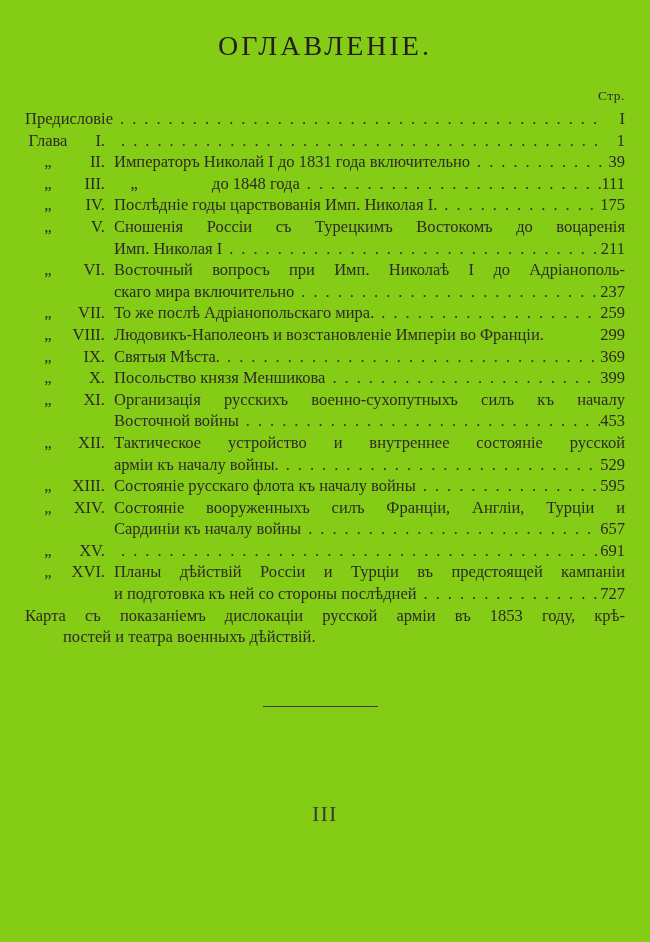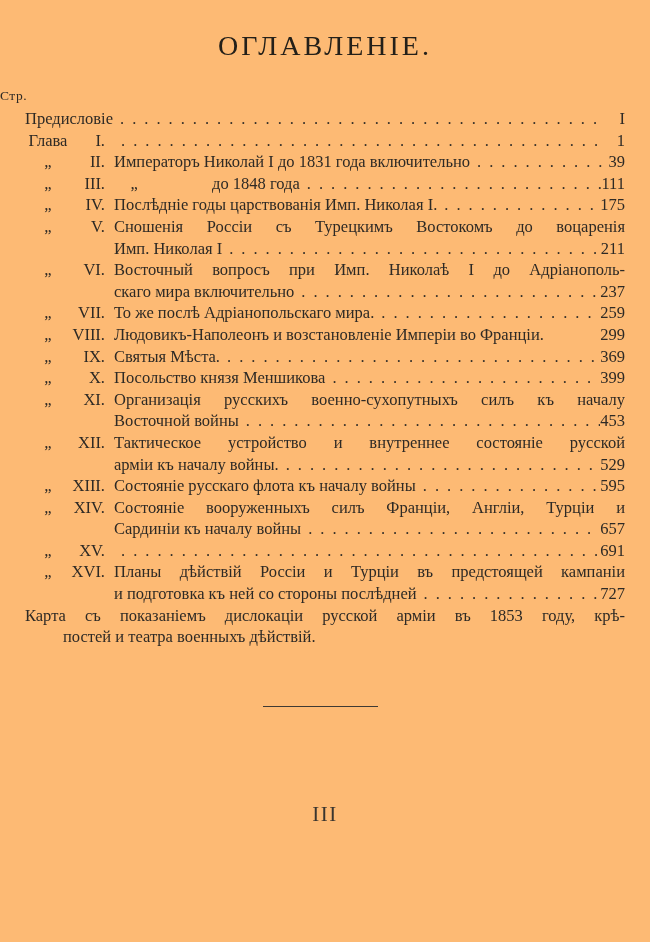--- a/index.html
+++ b/index.html
@@ -1,35 +1,36 @@
 <!DOCTYPE html>
 <html><head>
 <meta charset="utf-8">
 <style>
   * { box-sizing: border-box; }
   html, body { margin: 0; padding: 0; background: #e8e6e1; }
   .page {
     width: 650px; height: 942px;
-    background: #fdba74;
+    background: #84cc16;
     font-family: "Liberation Serif", "DejaVu Serif", serif;
     color: #2e2a25;
     overflow: hidden;
     position: relative;
   }
   .title {
     margin: 30px 0 0;
     text-align: center;
     font-size: 28px;
     font-weight: normal;
     letter-spacing: 3px;
     color: #242019;
   }
   .colhead {
     margin-top: 26px;
     padding-right: 25px;
+    text-align: right;
     font-size: 13.5px;
     letter-spacing: 0.5px;
   }
   .toc { margin: 5px 25px 0; }
   .line {
     display: flex;
     align-items: baseline;
     height: 21.6px;
     font-size: 16.5px;
     white-space: nowrap;

